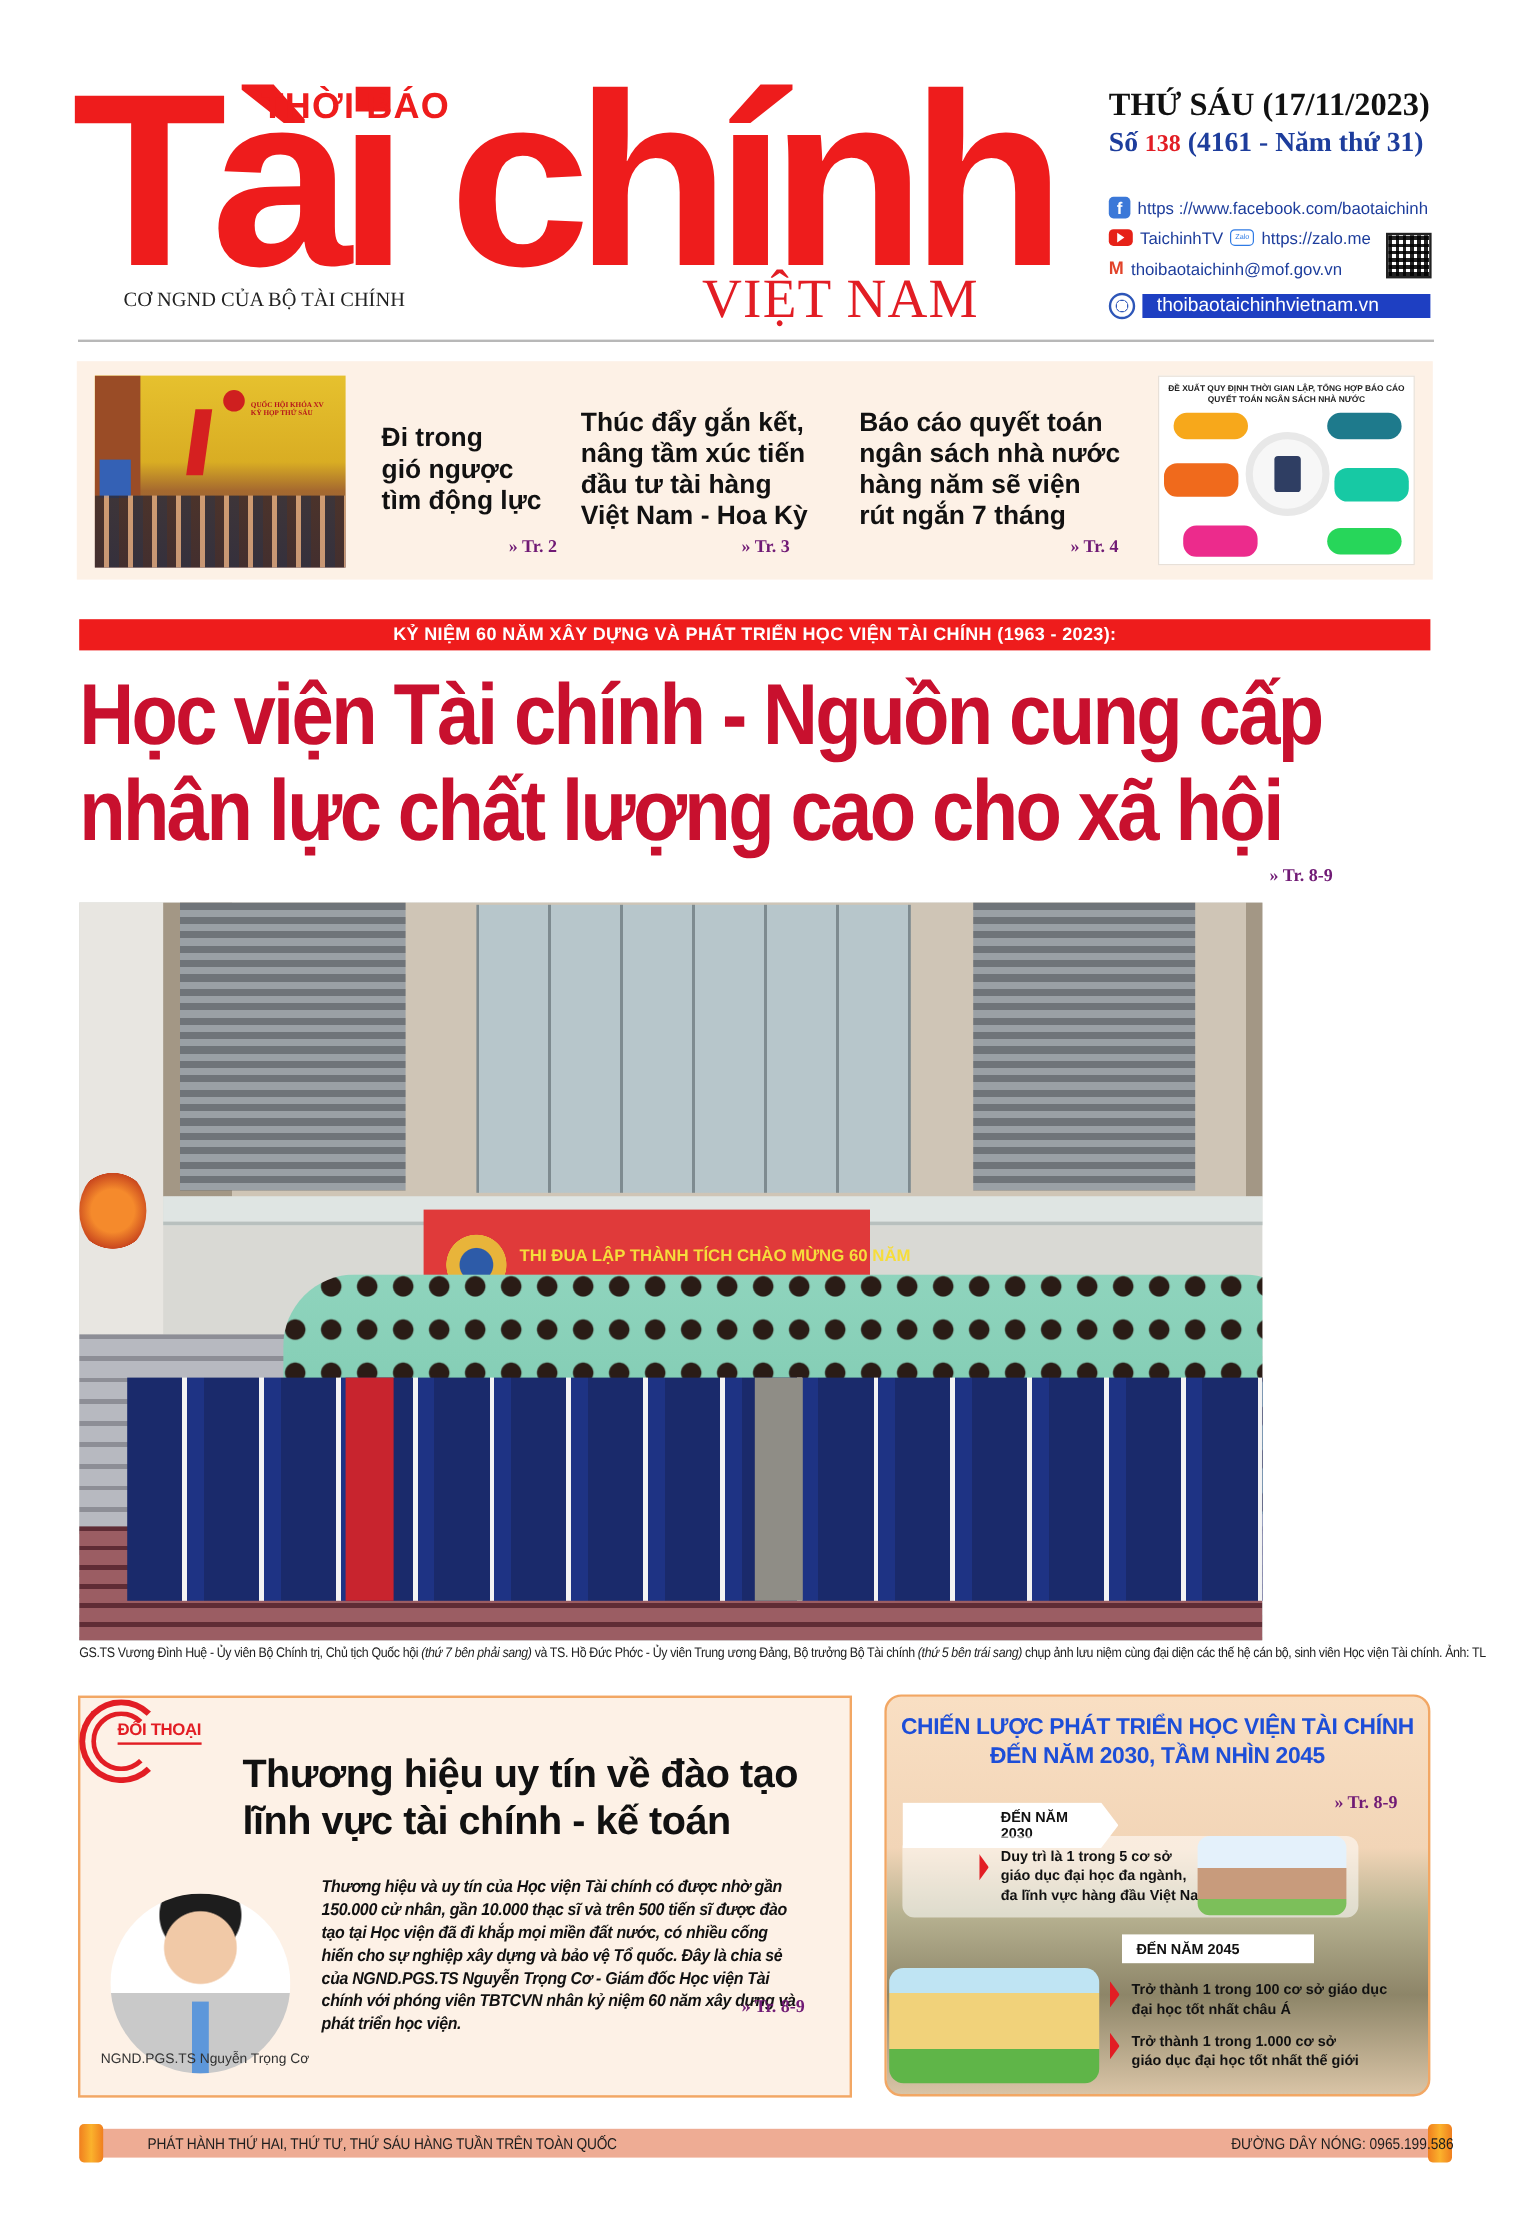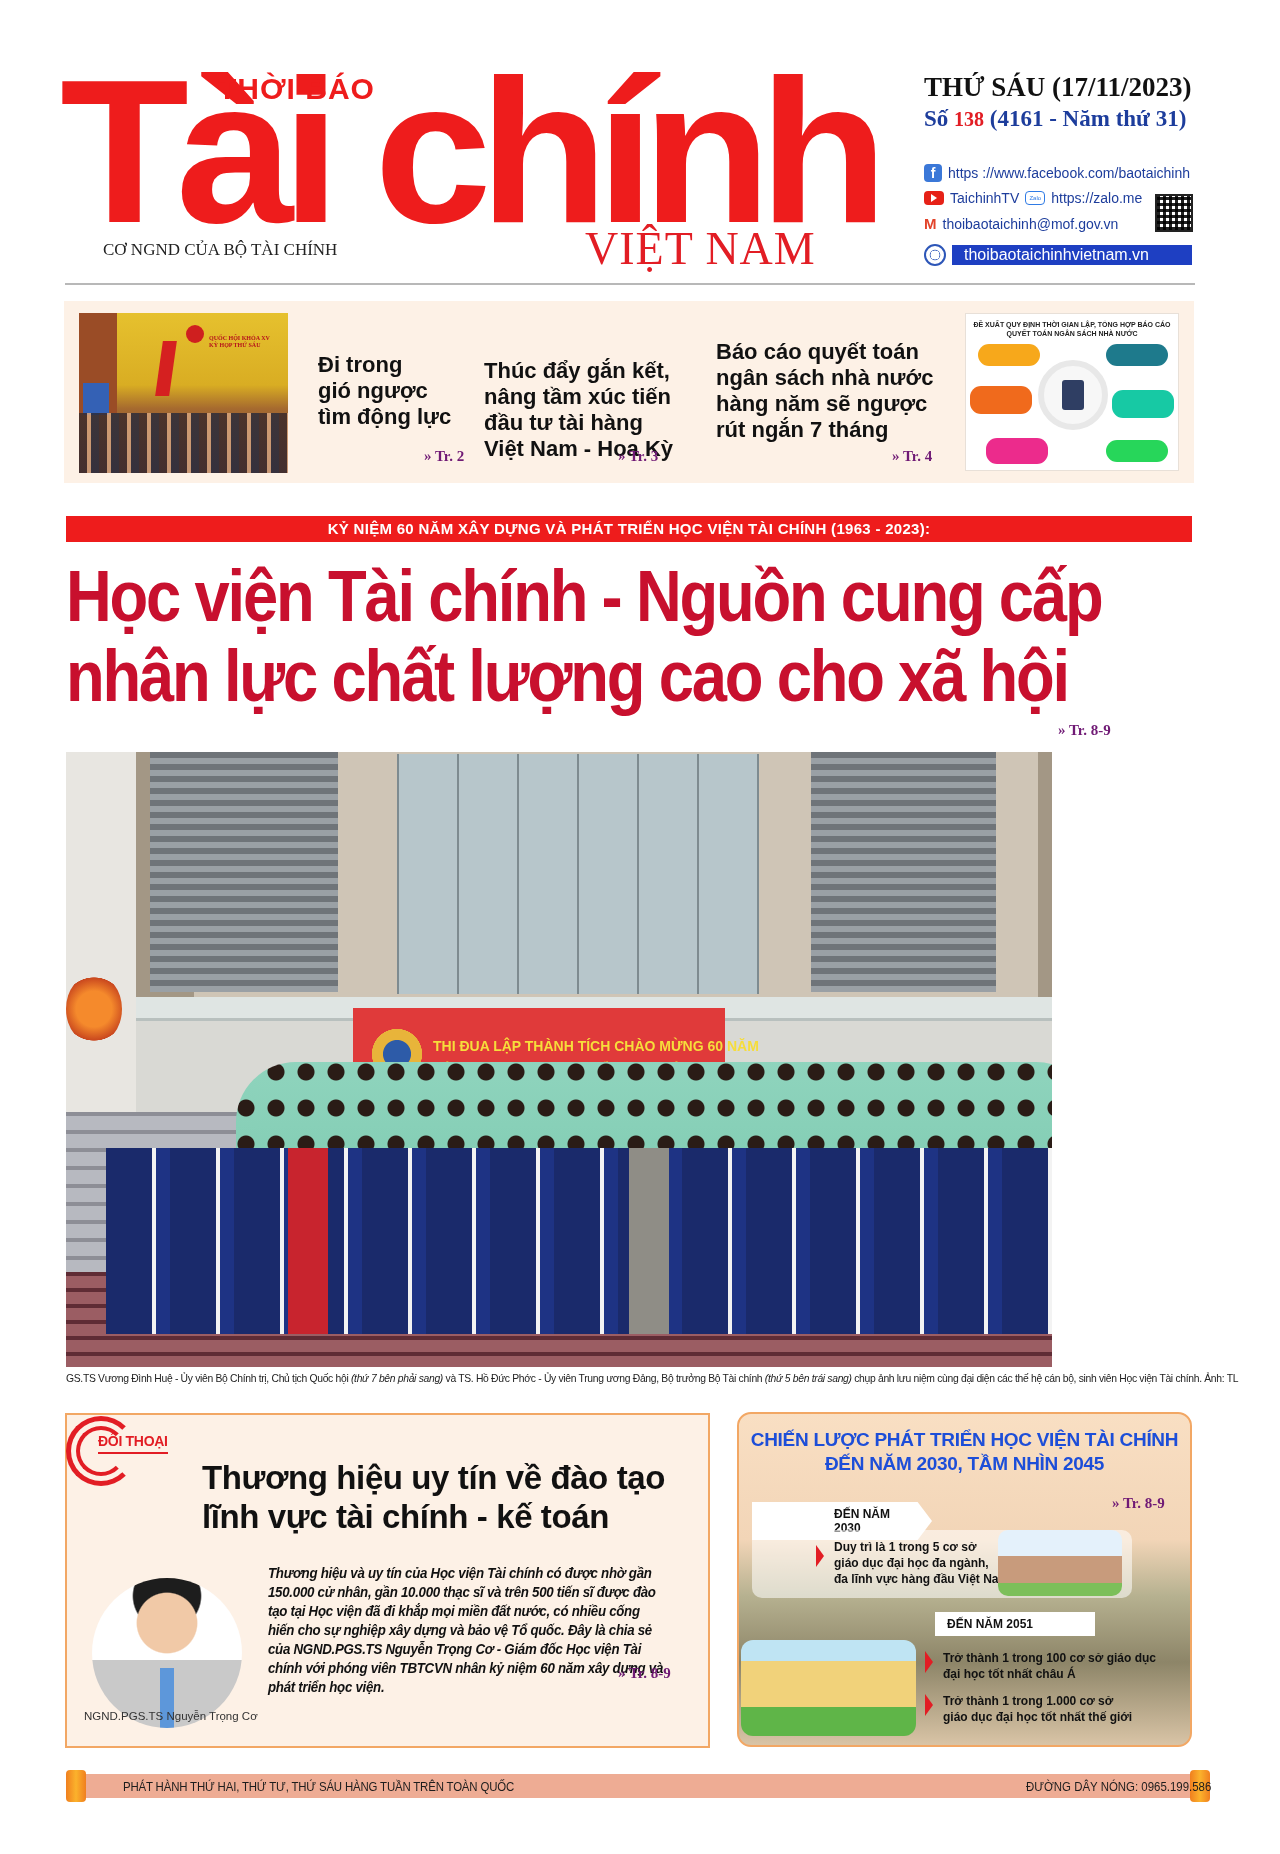--- a/index.html
+++ b/index.html
@@ -169,32 +169,32 @@
     <div class="crowd"></div>
 </div>
 
 <div class="abs teaser-title" style="left:318px; top:352px;">
   <div>Đi trong</div>
     <div>gió ngược</div>
     <div>tìm động lực</div>
 </div>
 <div class="abs tr-ref" style="left:424px; top:448px;">» Tr. 2</div>
 
-<div class="abs teaser-title" style="left:484px; top:339px;margin-top:19px;">
+<div class="abs teaser-title" style="left:484px; top:339px;">
   <div>Thúc đẩy gắn kết,</div>
     <div>nâng tầm xúc tiến</div>
     <div>đầu tư tài hàng</div>
     <div>Việt Nam - Hoa Kỳ</div>
 </div>
 <div class="abs tr-ref" style="left:618px; top:448px;">»  Tr. 3</div>
 
 <div class="abs teaser-title" style="left:716px; top:339px;">
   <div>Báo cáo quyết toán</div>
     <div>ngân sách nhà nước</div>
-    <div>hàng năm sẽ ngược</div>
+    <div>hàng năm sẽ viện</div>
     <div>rút ngắn 7 tháng</div>
 </div>
 <div class="abs tr-ref" style="left:892px; top:448px;">» Tr. 4</div>
 
 <div class="abs thumb2">
   <div class="hd">
     <div>ĐỀ XUẤT QUY ĐỊNH THỜI GIAN LẬP, TỔNG HỢP BÁO CÁO</div>
     <div>QUYẾT TOÁN NGÂN SÁCH NHÀ NƯỚC</div>
   </div>
   <div class="ring"></div>
@@ -269,21 +269,21 @@
 <div class="abs tag tag2030">ĐẾN NĂM 2030</div>
 <div class="abs card2030"></div>
 <div class="abs arrow a1"></div>
 <div class="abs strat-text st1">
   <div>Duy trì là 1 trong 5 cơ sở</div>
   <div>giáo dục đại học đa ngành,</div>
   <div>đa lĩnh vực hàng đầu Việt Nam</div>
 </div>
 <div class="abs house1"></div>
 
-<div class="abs tag tag2045">ĐẾN NĂM 2051</div>
+<div class="abs tag tag2045">ĐẾN NĂM 2045</div>
 <div class="abs house2"></div>
 <div class="abs arrow a2"></div>
 <div class="abs strat-text st2">
   <div>Trở thành 1 trong 100 cơ sở giáo dục</div>
   <div>đại học tốt nhất châu Á</div>
 </div>
 <div class="abs arrow a3"></div>
 <div class="abs strat-text st3">
   <div>Trở thành 1 trong 1.000 cơ sở</div>
   <div>giáo dục đại học tốt nhất thế giới</div>

